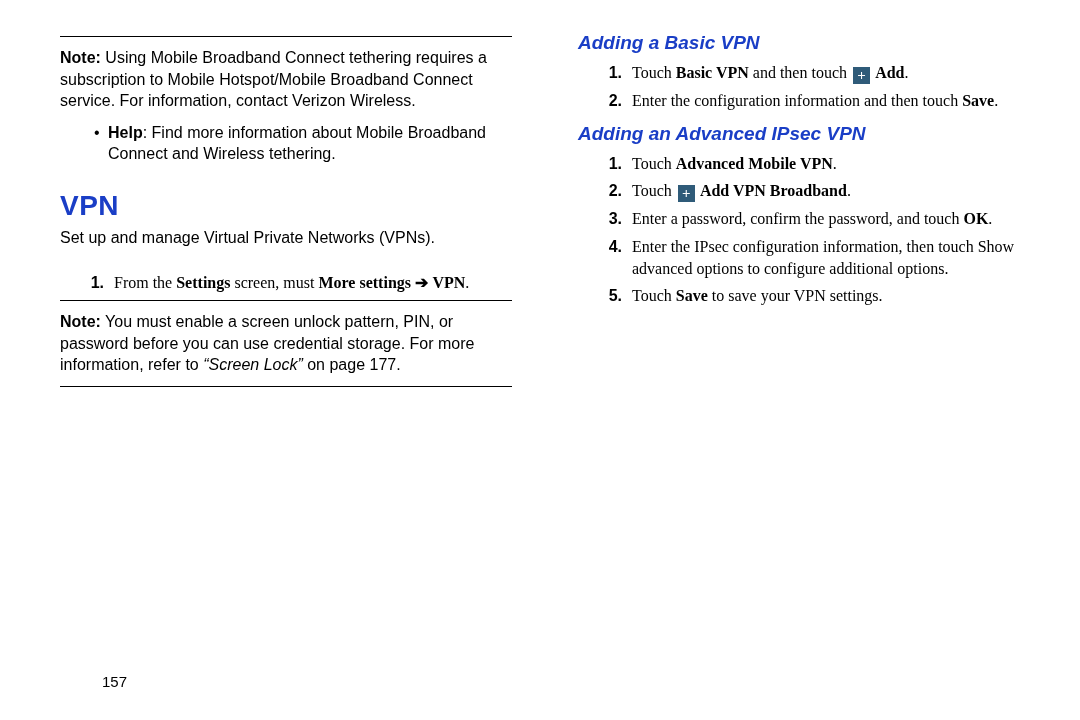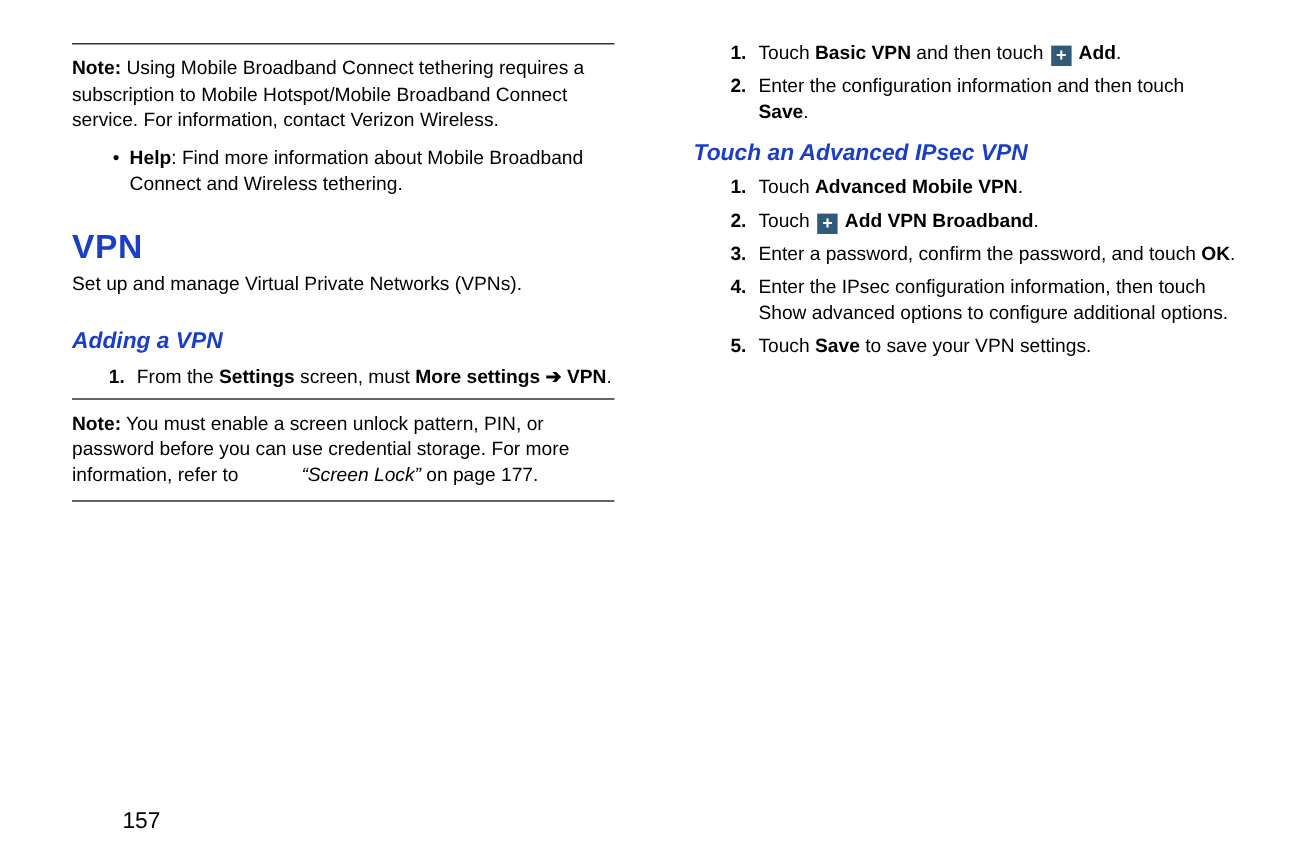--- a/index.html
+++ b/index.html
@@ -40,35 +40,35 @@
     font-family: Arial, Helvetica, sans-serif;
     font-weight: 900;
     font-style: italic;
     color: #1a3ec6;
     font-size: 19px;
     margin: 10px 0 6px 0;
   }
   .intro { margin: 2px 0 24px 0; }
   .ol-row { display: flex; margin: 4px 0 6px 20px; }
   .ol-num { width: 34px; flex: none; font-weight: bold; text-align: right; padding-right: 10px; }
-  .ol-txt { flex: 1; }
+  .ol-txt { flex: 1; font-family: Liberation Serif, serif; }
   .b { font-weight: bold; }
-  .i { font-style: italic; margin-left: 48px; }
+  .i { font-style: italic; }
   .plus-icon {
     display: inline-flex;
     width: 17px; height: 17px;
     background: #2f5b79;
     color: #fff;
     align-items: center; justify-content: center;
     font-weight: bold; font-size: 15px; line-height: 1;
     vertical-align: -2px;
     margin: 0 2px;
   }
   .arrow { font-weight: bold; }
-  .page-num { position: absolute; left: 102px; top: 672px; font-size: 19px; }
+  .page-num { position: absolute; left: 102px; top: 672px; font-size: 15px; }
 </style>
 </head>
 <body>
 
 <div class="page">
 
   <div class="col">
     <div class="hr"></div>
     <div class="note-block">
       <span class="note-label">Note:</span>
@@ -77,55 +77,55 @@
         <div class="bullet-dot">•</div>
         <div class="bullet-txt">
           <span class="b">Help</span><span>: Find more information about Mobile Broadband Connect and Wireless tethering.</span>
         </div>
       </div>
     </div>
 
     <div class="h1">VPN</div>
     <div class="intro">Set up and manage Virtual Private Networks (VPNs).</div>
 
-    <div class="h2">Adding a VPN</div>
     <div class="ol-row">
       <div class="ol-num">1.</div>
       <div class="ol-txt">
         <span>From the </span><span class="b">Settings</span><span> screen, must </span><span class="b">More settings </span><span class="b arrow">➔</span>
         <span class="b">VPN</span><span>.</span>
       </div>
     </div>
 
     <div class="hr"></div>
     <div class="note-block">
       <span class="note-label">Note:</span>
       <span>
         <span>You must enable a screen unlock pattern, PIN, or password before you can use credential storage. For more information, refer to </span><span class="i">“Screen Lock”</span><span> on page 177.</span>
       </span>
     </div>
     <div class="hr"></div>
   </div>
 
   <div class="col">
+    <div class="h2" style="margin-top:0">Adding a Basic VPN</div>
 
     <div class="ol-row">
       <div class="ol-num">1.</div>
       <div class="ol-txt">
         <span>Touch </span><span class="b">Basic VPN</span><span> and then touch </span><span class="plus-icon">+</span><span class="b"> Add</span><span>.</span>
       </div>
     </div>
     <div class="ol-row">
       <div class="ol-num">2.</div>
       <div class="ol-txt">
         <span>Enter the configuration information and then touch </span><span class="b">Save</span><span>.</span>
       </div>
     </div>
 
-    <div class="h2">Touch an Advanced IPsec VPN</div>
+    <div class="h2">Adding an Advanced IPsec VPN</div>
 
     <div class="ol-row">
       <div class="ol-num">1.</div>
       <div class="ol-txt">
         <span>Touch </span><span class="b">Advanced Mobile VPN</span><span>.</span>
       </div>
     </div>
     <div class="ol-row">
       <div class="ol-num">2.</div>
       <div class="ol-txt">

